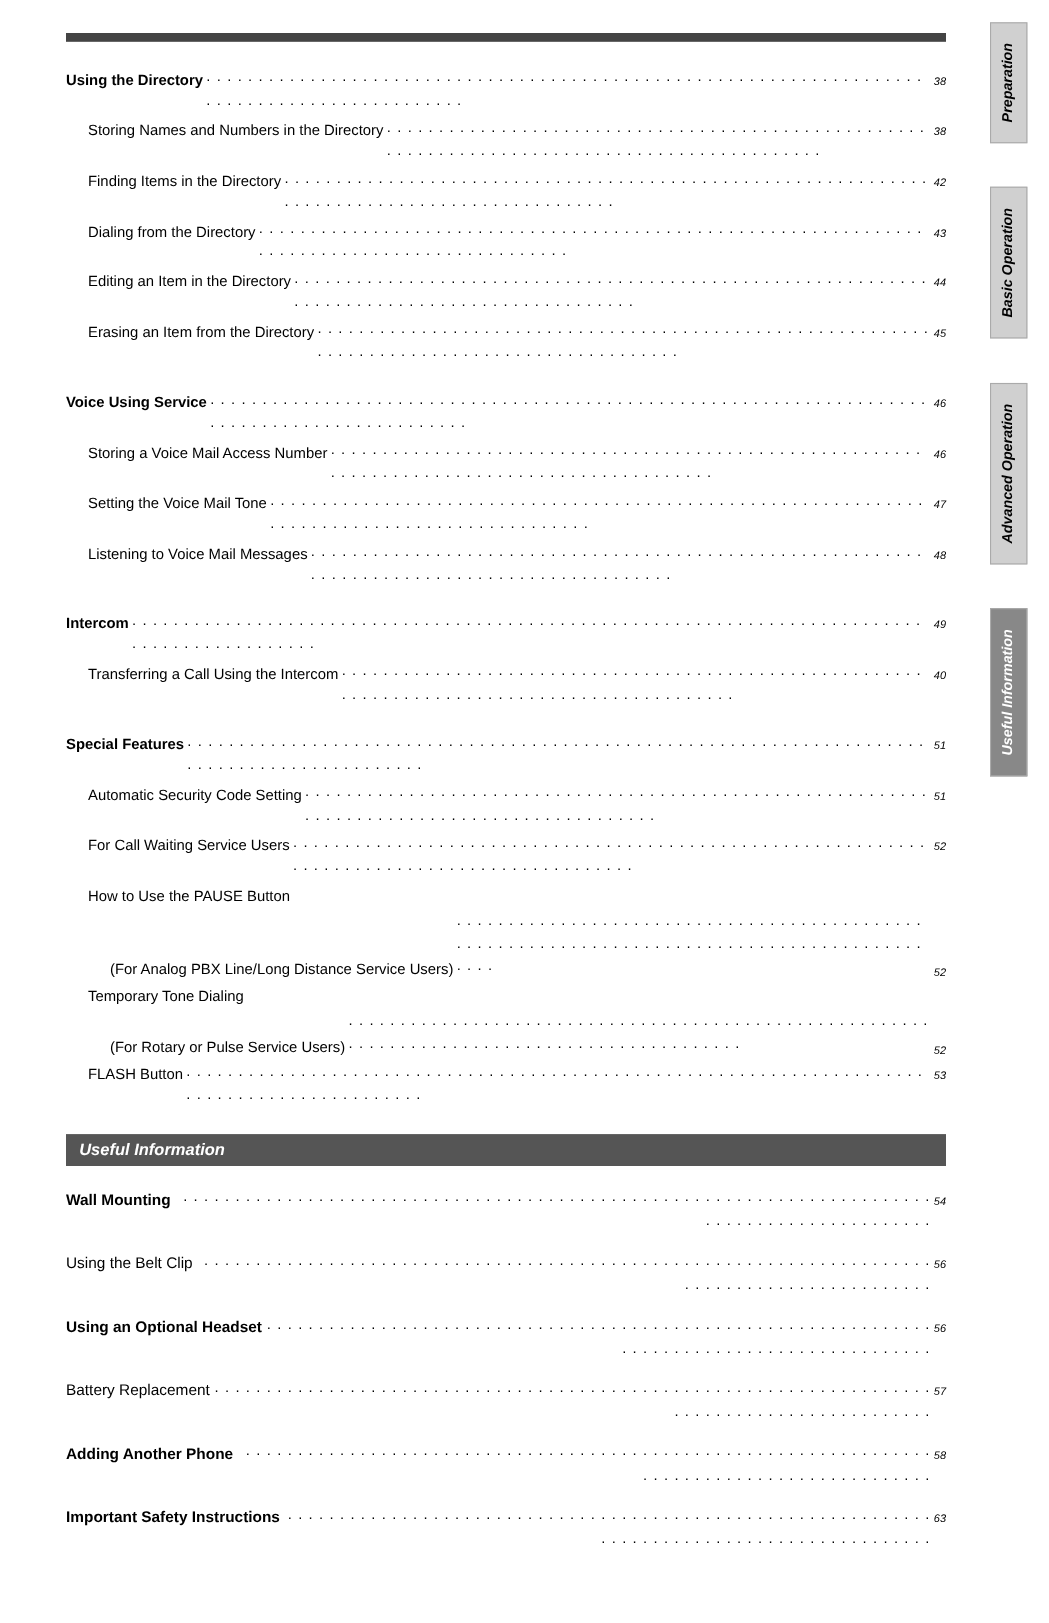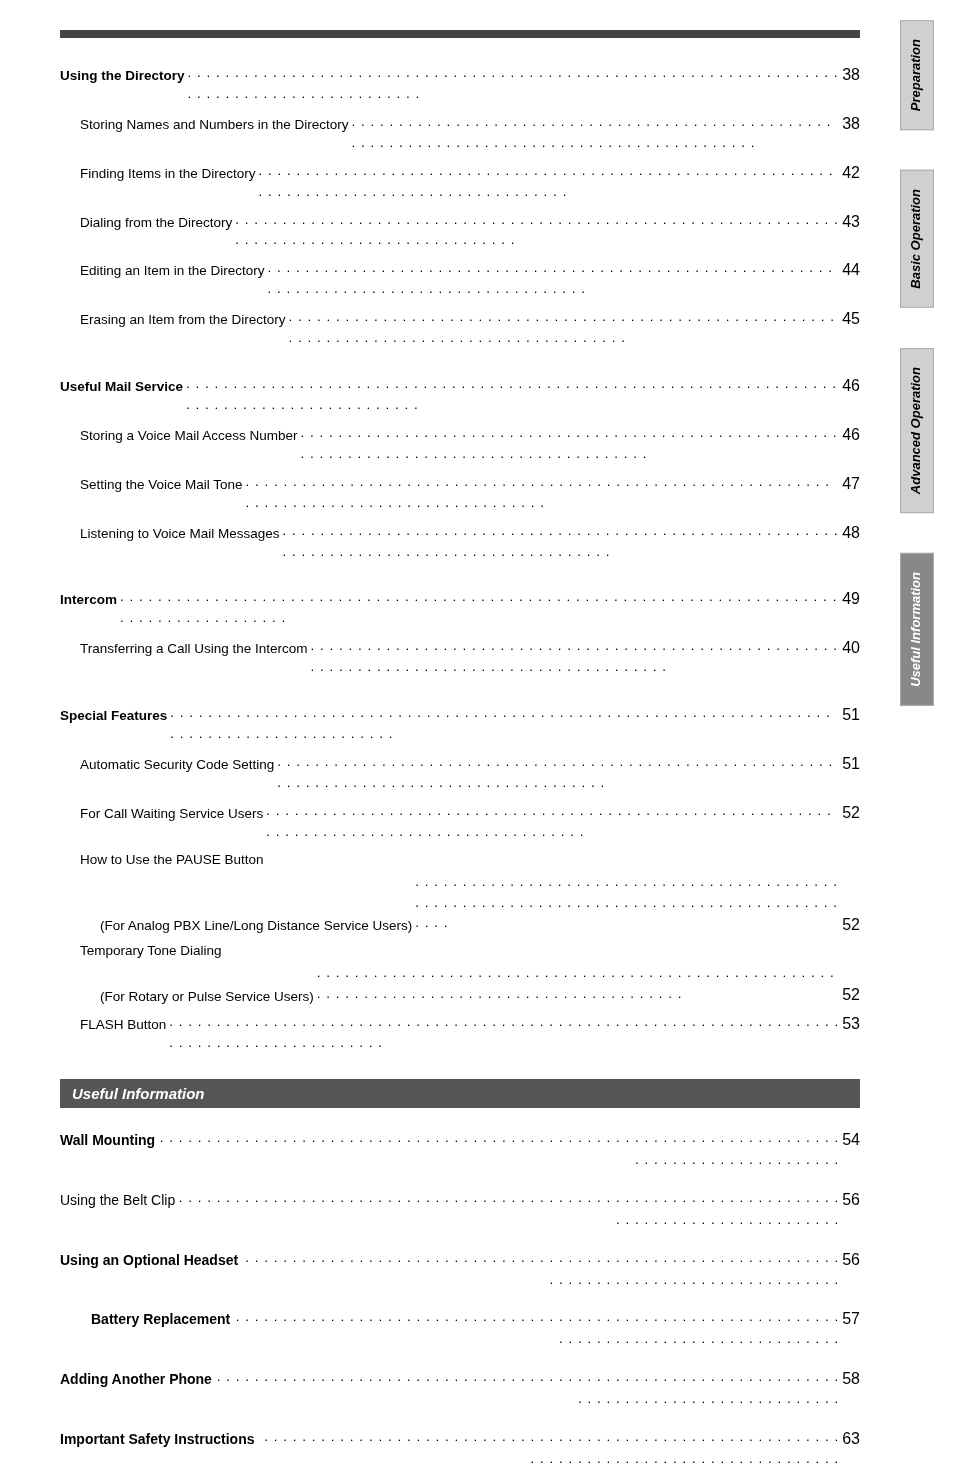--- a/index.html
+++ b/index.html
@@ -109,21 +109,22 @@
     }
 
     .dots::after {
       content: '. . . . . . . . . . . . . . . . . . . . . . . . . . . . . . . . . . . . . . . . . . . . . . . . . . . . . . . . . . . . . . . . . . . . . . . . . . . . . . . . . . . . . . . . . . . . . .';
       font-size: 13.5px;
       letter-spacing: 1px;
     }
 
     .page-num {
       flex-shrink: 0;
-      font-size: 16px;
+      font-size: 10px;
+      font-style: italic;
     }
 
     
     .section-header {
       background: #555555;
       color: #fff;
       padding: 6px 12px;
       font-style: italic;
       font-weight: bold;
       font-size: 15px;
@@ -178,21 +179,21 @@
       </div>
       <div class="toc-entry sub-entry">
         <span class="entry-title">Erasing an Item from the Directory</span>
         <span class="dots"></span>
         <span class="page-num">45</span>
       </div>
     </div>
 
     <div class="toc-section">
       <div class="toc-entry main-entry">
-        <span class="entry-title" style="font-weight:bold;">Useful Mail Service</span>
+        <span class="entry-title" style="font-weight:bold;">Voice Using Service</span>
         <span class="dots"></span>
         <span class="page-num">46</span>
       </div>
       <div class="toc-entry sub-entry">
         <span class="entry-title">Storing a Voice Mail Access Number</span>
         <span class="dots"></span>
         <span class="page-num">46</span>
       </div>
       <div class="toc-entry sub-entry">
         <span class="entry-title">Setting the Voice Mail Tone</span>
@@ -272,21 +273,21 @@
         <span class="entry-title" style="font-weight:normal;">Using the Belt Clip</span>
         <span class="dots"></span>
         <span class="page-num">56</span>
       </div>
       <div class="toc-entry main-entry useful-entry">
         <span class="entry-title" style="font-weight:bold;">Using an Optional Headset</span>
         <span class="dots"></span>
         <span class="page-num">56</span>
       </div>
       <div class="toc-entry main-entry useful-entry">
-        <span class="entry-title" style="font-weight:bold;margin-left:31px;">Battery Replacement</span>
+        <span class="entry-title" style="font-weight:normal;">Battery Replacement</span>
         <span class="dots"></span>
         <span class="page-num">57</span>
       </div>
       <div class="toc-entry main-entry useful-entry">
         <span class="entry-title" style="font-weight:bold;">Adding Another Phone</span>
         <span class="dots"></span>
         <span class="page-num">58</span>
       </div>
       <div class="toc-entry main-entry useful-entry">
         <span class="entry-title" style="font-weight:bold;">Important Safety Instructions</span>

